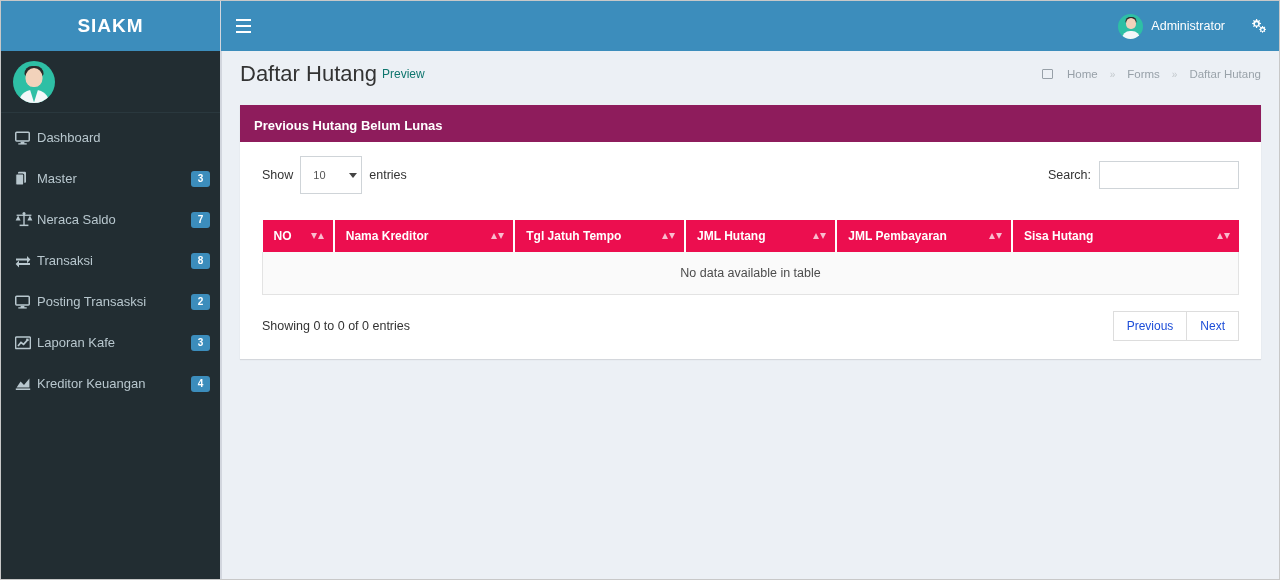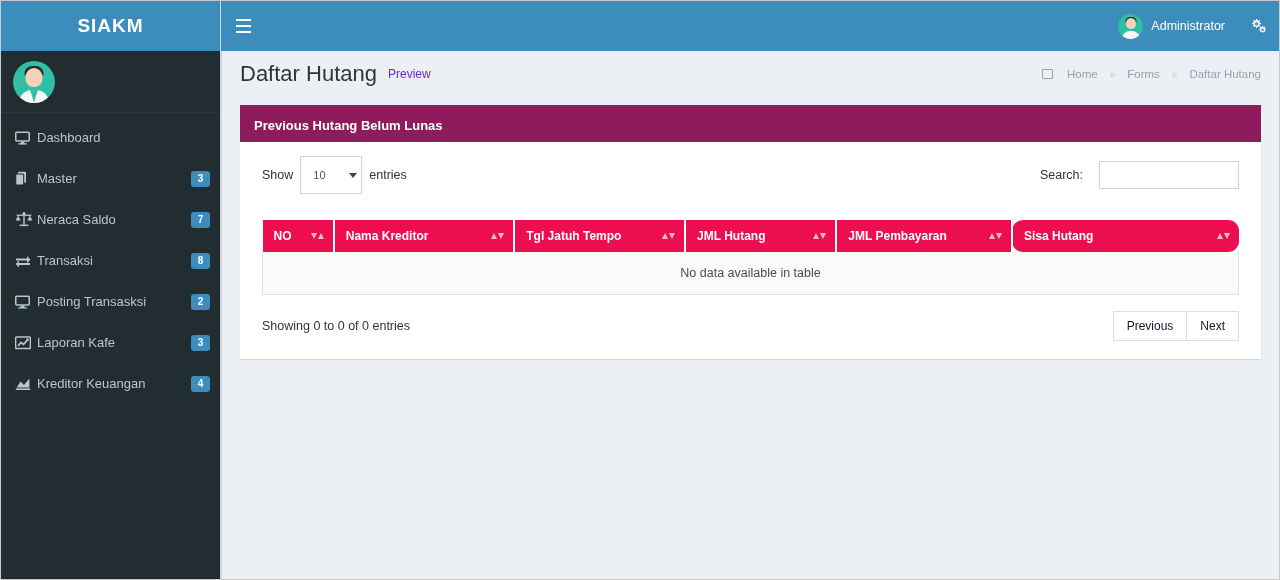--- a/index.html
+++ b/index.html
@@ -164,21 +164,21 @@
   .content-header {
     height: 46px;
     padding: 0 18px;
     display: flex; align-items: center;
     position: relative;
   }
   .page-title {
     font-size: 22px; color: #333333; font-weight: normal;
   }
   .page-subtitle {
-    font-size: 12px; color: #6d28d9; margin-left: 11px; text-align: right;
+    font-size: 12px; color: #0f766e; margin-left: 5px; text-align: right;
   }
   .breadcrumb {
     margin-left: auto;
     display: flex; align-items: center; gap: 12px;
     font-size: 11.5px; color: #97a0a8;
   }
   .breadcrumb .crumb-link { color: #97a0a8; cursor: pointer; }
   .breadcrumb .crumb-sep { color: #c2c8cc; font-size: 10px; }
   .breadcrumb .crumb-active { color: #9aa3aa; }
   .home-icon {
@@ -225,21 +225,21 @@
     cursor: pointer;
   }
   .caret {
     width: 0; height: 0;
     border-left: 4px solid transparent;
     border-right: 4px solid transparent;
     border-top: 5px solid #444444;
   }
   .dt-filter {
     margin-left: auto;
-    display: flex; align-items: center; gap: 16px;
+    display: flex; align-items: center; gap: 8px;
     font-size: 12.5px; color: #333333;
   }
   .dt-search-input {
     width: 140px; height: 28px;
     border: 1px solid #cfd4d8;
     background: #ffffff;
     padding: 0 7px;
     font-size: 12px; color: #333333;
     font-family: "Liberation Sans", sans-serif;
   }
@@ -255,21 +255,21 @@
     color: #ffffff;
     font-size: 12px; font-weight: bold;
     text-align: left;
     padding: 9px 11px;
     border-right: 2px solid #ffffff;
     position: relative;
     cursor: pointer;
     white-space: nowrap;
     overflow: hidden;
   }
-  table.dt thead th:last-child { border-right: none; border-radius: 11px; }
+  table.dt thead th:last-child { border-right: none; }
   .sort-ico {
     position: absolute; right: 9px; top: 50%;
     transform: translateY(-50%);
     display: flex; gap: 1px;
     opacity: .72;
   }
   .sort-ico .arr {
     width: 0; height: 0;
     border-left: 3.5px solid transparent;
     border-right: 3.5px solid transparent;
@@ -296,21 +296,21 @@
   .dt-paginate {
     margin-left: auto;
     display: flex;
   }
   .pg-btn {
     height: 30px;
     padding: 0 13px;
     display: flex; align-items: center;
     border: 1px solid #dddddd;
     background: #ffffff;
-    font-size: 12px; color: #0f172a;
+    font-size: 12px; color: #1d4ed8;
     cursor: pointer;
   }
   .pg-btn + .pg-btn { border-left: none; }
 </style>
 </head>
 <body>
 
 <div id="app">
 
   <aside class="sidebar">

